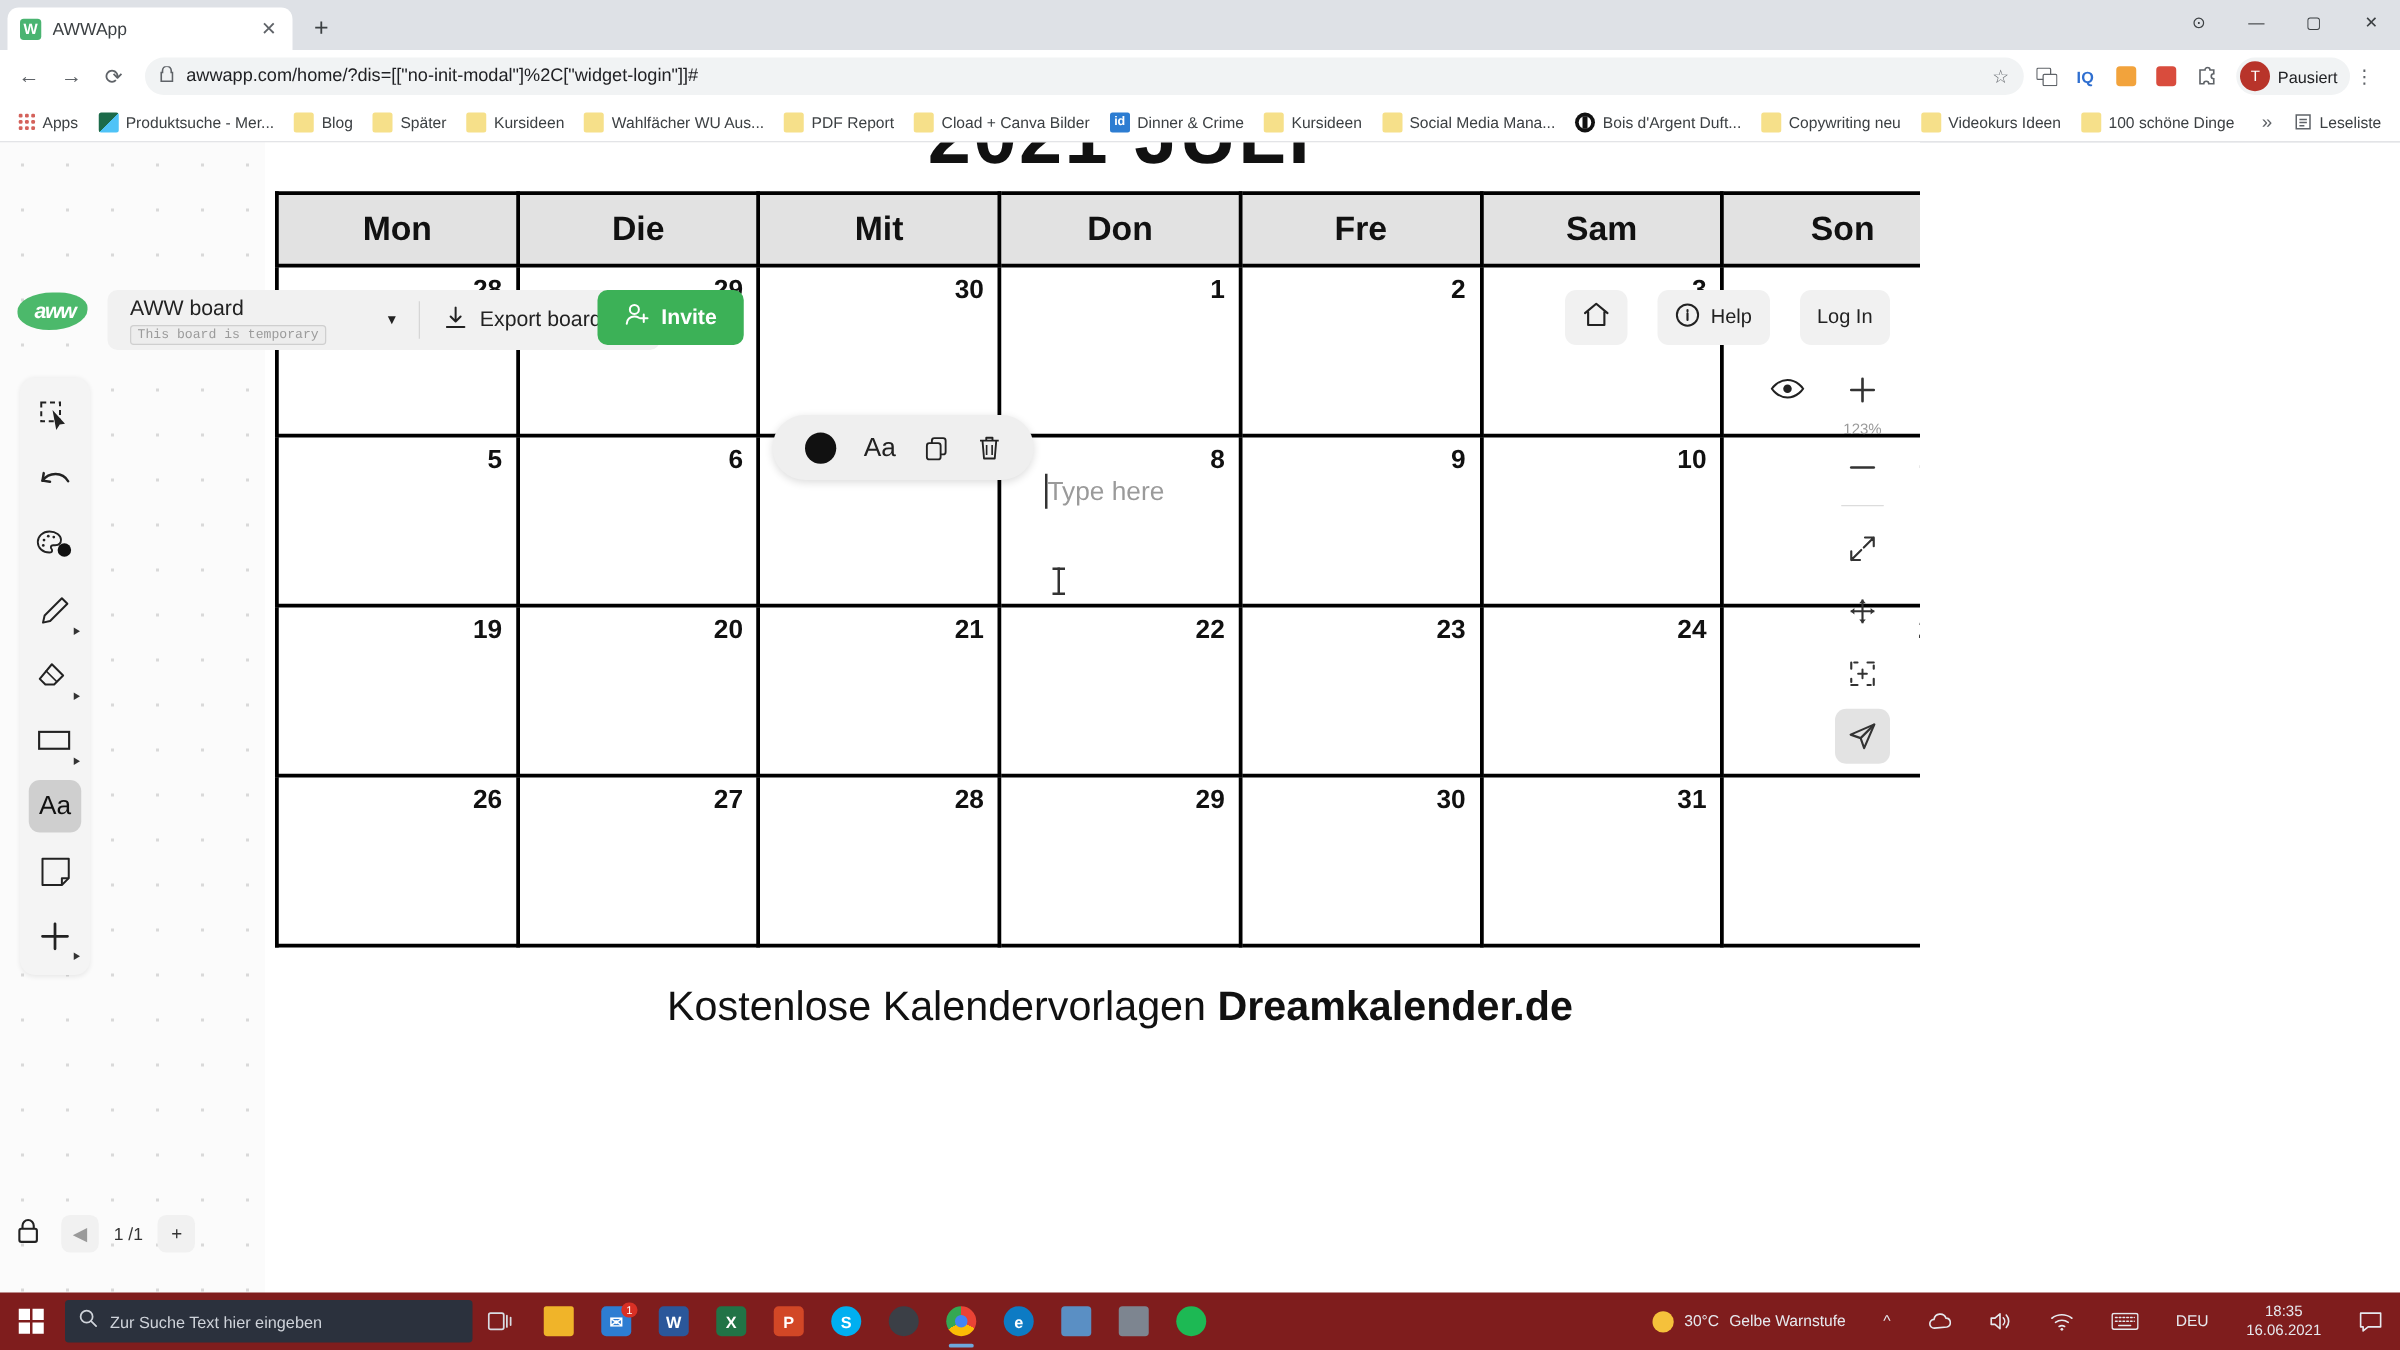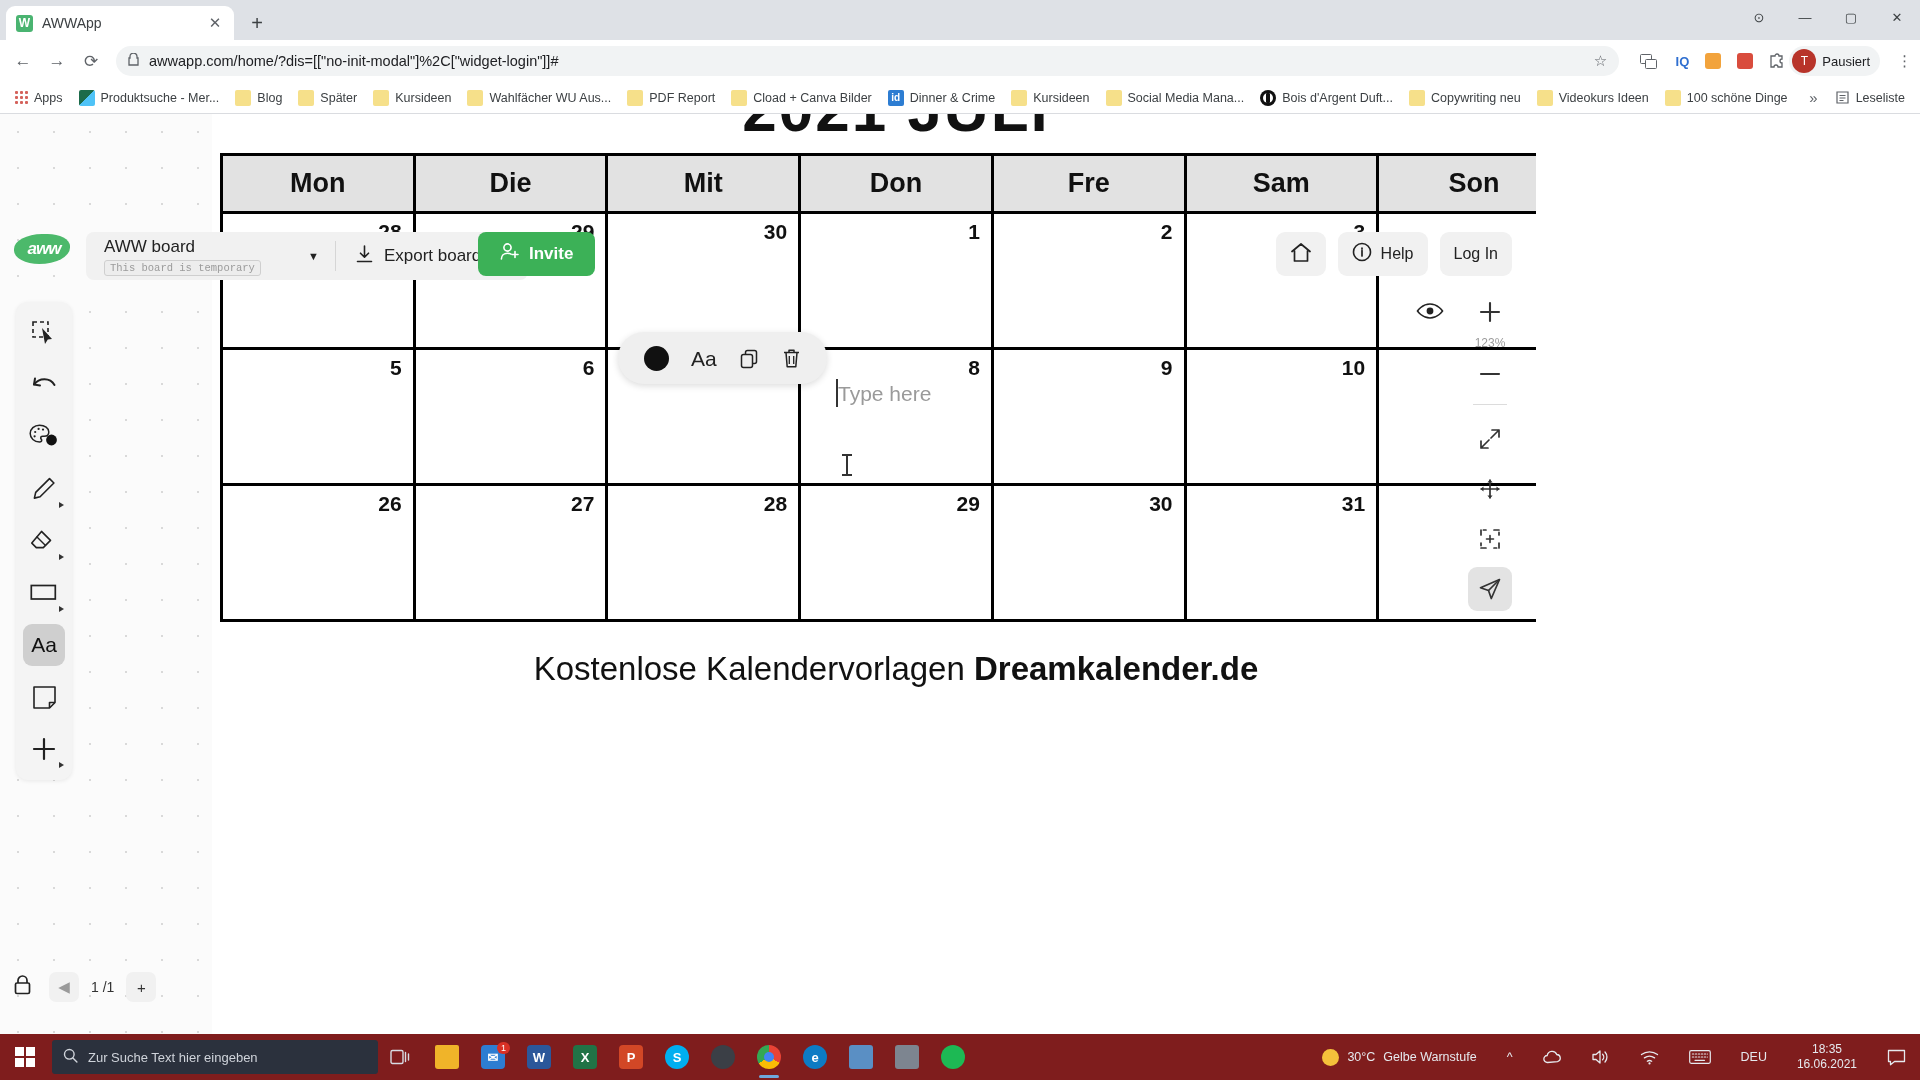--- a/index.html
+++ b/index.html
@@ -49,21 +49,21 @@
     font-size: 17px; color: #5f6368; cursor: pointer; flex: 0 0 auto;
   }
   .omnibox {
     flex: 1 1 auto; height: 30px; background: #f1f3f4; border-radius: 16px;
     display: flex; align-items: center; padding: 0 12px; gap: 10px;
     margin: 0 6px; min-width: 0;
   }
   .omnibox .lock { font-size: 12px; color: #5f6368; }
   .omnibox .url { font-size: 14.5px; color: #202124; white-space: nowrap; overflow: hidden; flex: 1 1 auto; }
   .omnibox .star { font-size: 15px; color: #5f6368; cursor: pointer; }
-  .tb-icon { width: 28px; height: 28px; display: flex; align-items: center; justify-content: flex-end; font-size: 15px; color: #5f6368; cursor: pointer; flex: 0 0 auto; }
+  .tb-icon { width: 28px; height: 28px; display: flex; align-items: center; justify-content: flex-start; font-size: 15px; color: #5f6368; cursor: pointer; flex: 0 0 auto; }
   .avatar-btn {
     display: flex; align-items: center; gap: 6px; background: #f1f3f4;
     border-radius: 15px; height: 30px; padding: 0 10px 0 3px; cursor: pointer; flex: 0 0 auto;
   }
   .avatar-circ {
     width: 24px; height: 24px; border-radius: 50%; background: #b8342a;
     color: #fff; font-size: 12px; display: flex; align-items: center; justify-content: center;
   }
   .avatar-label { font-size: 13px; color: #202124; white-space: nowrap; }
 
@@ -181,21 +181,21 @@
     font-size: 17px; color: #222;
   }
   .minus-bar { width: 15px; height: 4px; background: #333; border-radius: 2px; margin: 0 6px; }
   .invite-btn {
     position: absolute; left: 478px; top: 118px; height: 44px;
     background: #3cb157; color: #fff; border-radius: 8px;
     display: flex; align-items: center; gap: 9px; padding: 0 22px;
     font-size: 17px; font-weight: bold; cursor: pointer;
   }
 
-  .hdr-right { position: absolute; right: 24px; top: 118px; display: flex; align-items: center; gap: 12px; }
+  .hdr-right { position: absolute; right: 24px; top: 118px; display: flex; align-items: center; gap: 24px; }
   .hdr-icon-btn {
     height: 44px; min-width: 44px; background: #f1f1f1; border-radius: 9px;
     display: flex; align-items: center; justify-content: center; gap: 9px;
     padding: 0 14px; font-size: 16px; color: #222; cursor: pointer;
   }
 
   
   .rail {
     position: absolute; left: 16px; top: 188px; width: 56px;
     background: #f4f4f4; border-radius: 12px; padding: 10px 0;
@@ -442,20 +442,29 @@
           <tr>
             <td>5</td>
             <td>6</td>
             <td>7</td>
             <td>8</td>
             <td>9</td>
             <td>10</td>
             <td>15</td>
           </tr>
           <tr>
+            <td>19</td>
+            <td>20</td>
+            <td>21</td>
+            <td>22</td>
+            <td>23</td>
+            <td>24</td>
+            <td>25</td>
+          </tr>
+          <tr>
             <td>26</td>
             <td>27</td>
             <td>28</td>
             <td>29</td>
             <td>30</td>
             <td>31</td>
             <td>1</td>
           </tr>
         </tbody>
       </table>

